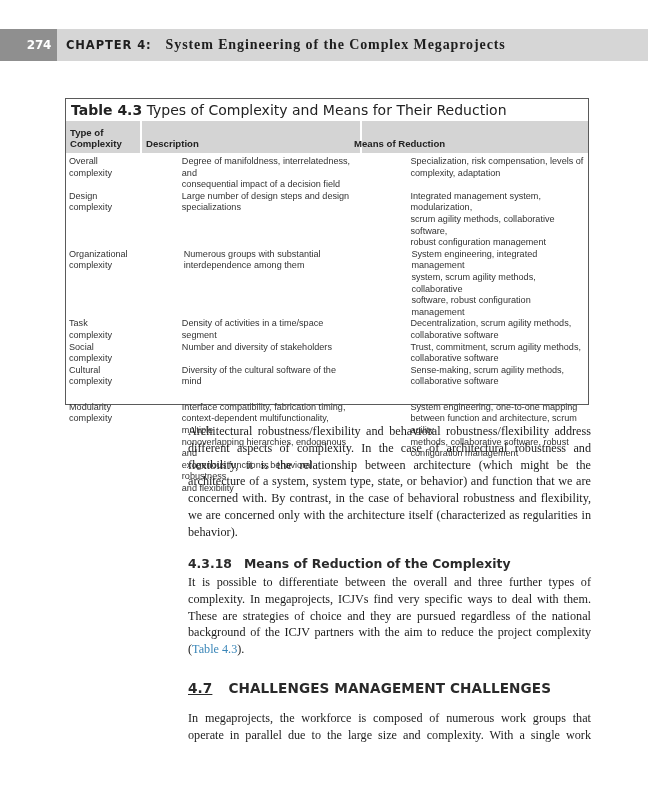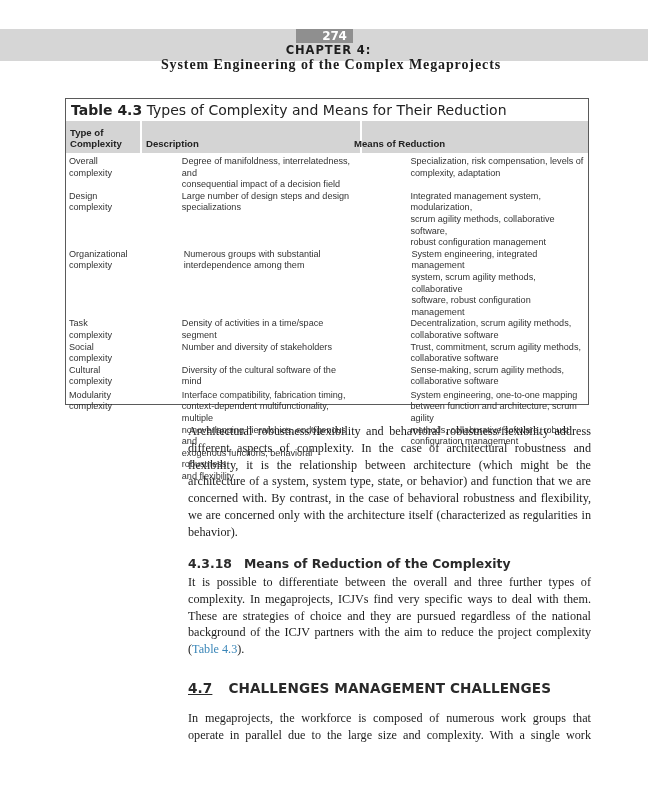--- a/index.html
+++ b/index.html
@@ -2,21 +2,21 @@
 <html><head>
 <meta charset="utf-8">
 <style>
   html, body { margin: 0; padding: 0; }
   body {
     width: 648px; height: 800px; background: #ffffff; position: relative; overflow: hidden;
     font-family: "Liberation Serif", serif; color: #222;
   }
   .running-head {
     position: absolute; left: 0; top: 29px; width: 648px; height: 32px;
-    background: #d6d6d6; display: flex; align-items: center; flex-direction: column;
+    background: #d6d6d6; display: flex; align-items: center;
   }
   .page-num {
     width: 57px; height: 32px; background: #8f8f8f; color: #fff;
     font-family: "DejaVu Sans", sans-serif; font-weight: bold; font-size: 12px;
     display: flex; align-items: center; justify-content: flex-end; padding-right: 6px; box-sizing: border-box;
     letter-spacing: -0.3px;
   }
   .chap-label {
     margin-left: 9px; font-family: "DejaVu Sans", sans-serif; font-weight: bold;
     font-size: 11.5px; color: #1e1e1e; letter-spacing: 0.9px;
@@ -138,21 +138,21 @@
       <div class="td c3">Trust, commitment, scrum agility methods,
 collaborative software</div>
     </div>
     <div class="tr">
       <div class="td c1">Cultural
 complexity</div>
       <div class="td c2">Diversity of the cultural software of the mind</div>
       <div class="td c3">Sense-making, scrum agility methods,
 collaborative software</div>
     </div>
-    <div class="tr" style="margin-top:2px">
+    <div class="tr" style="margin-top:14px">
       <div class="td c1">Modularity
 complexity</div>
       <div class="td c2">Interface compatibility, fabrication timing,
 context-dependent multifunctionality, multiple
 nonoverlapping hierarchies, endogenous and
 exogenous functions, behavioral robustness
 and flexibility</div>
       <div class="td c3">System engineering, one-to-one mapping
 between function and architecture, scrum agility
 methods, collaborative software, robust

